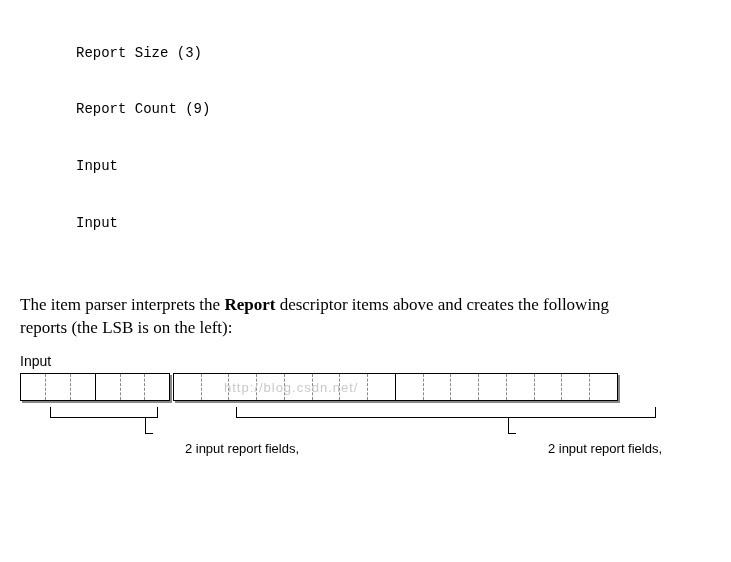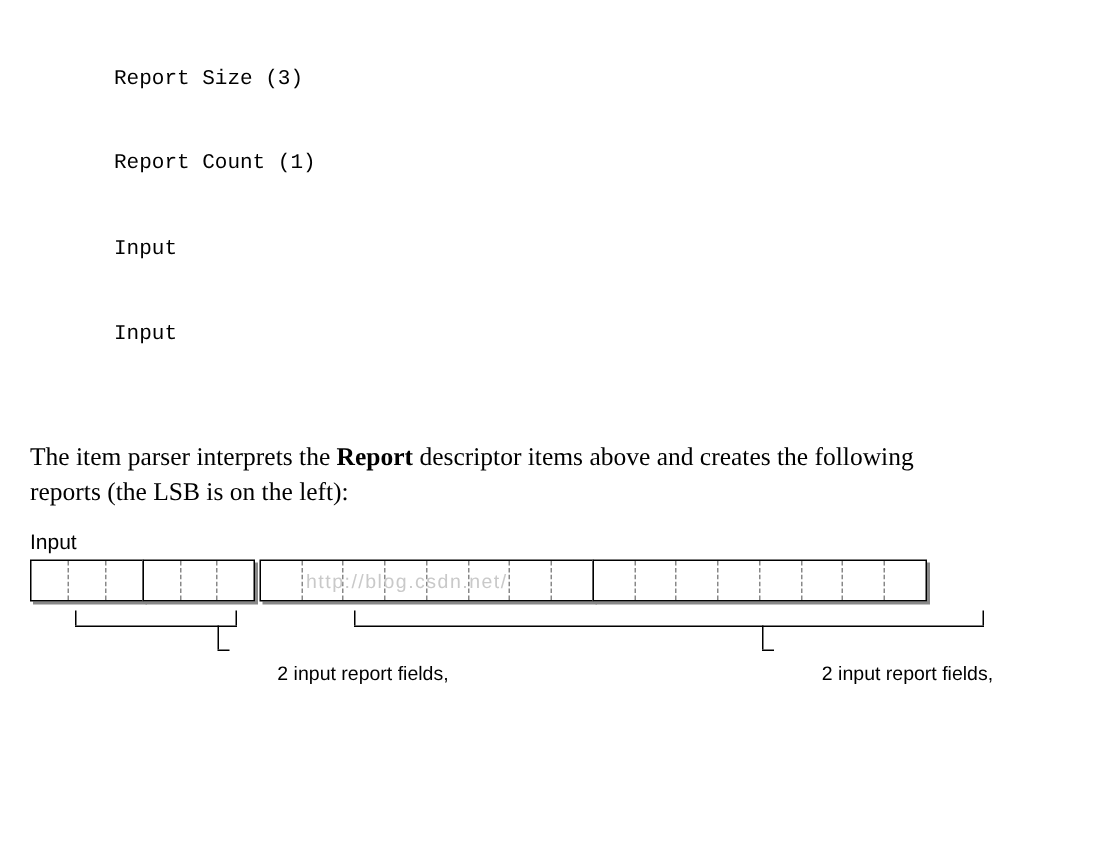--- a/index.html
+++ b/index.html
@@ -122,21 +122,21 @@
     z-index: 5;
   }
 </style>
 </head>
 <body>
 
 <div class="page">
 
   <div class="code-block">
     <div>Report Size (3)</div>
-    <div>Report Count (1)</div>
+    <div>Report Count (9)</div>
     <div>Input</div>
     <div>Input</div>
   </div>
 
   <div class="explain">
     <span>The item parser interprets the </span><b>Report</b><span> descriptor items above and creates the following reports (the LSB is on the left):</span>
   </div>
 
   <div class="section-label">Input</div>
 
@@ -179,21 +179,21 @@
             <span></span>
             <span></span>
             <span></span>
             <span></span>
             <span></span>
             <span></span>
           </div>
       </div>
     </div>
 
-    <div class="watermark" style="left:184px; top:7px;">http://blog.csdn.net/</div>
+    <div class="watermark" style="left:204px; top:7px;">http://blog.csdn.net/</div>
   </div>
 
   <div class="brace-row">
 
     <div class="brace" style="left:30px; width:108px;">
       <div class="brace-line">
           <div class="vL"></div>
           <div class="h"></div>
           <div class="vR"></div>
         </div>

